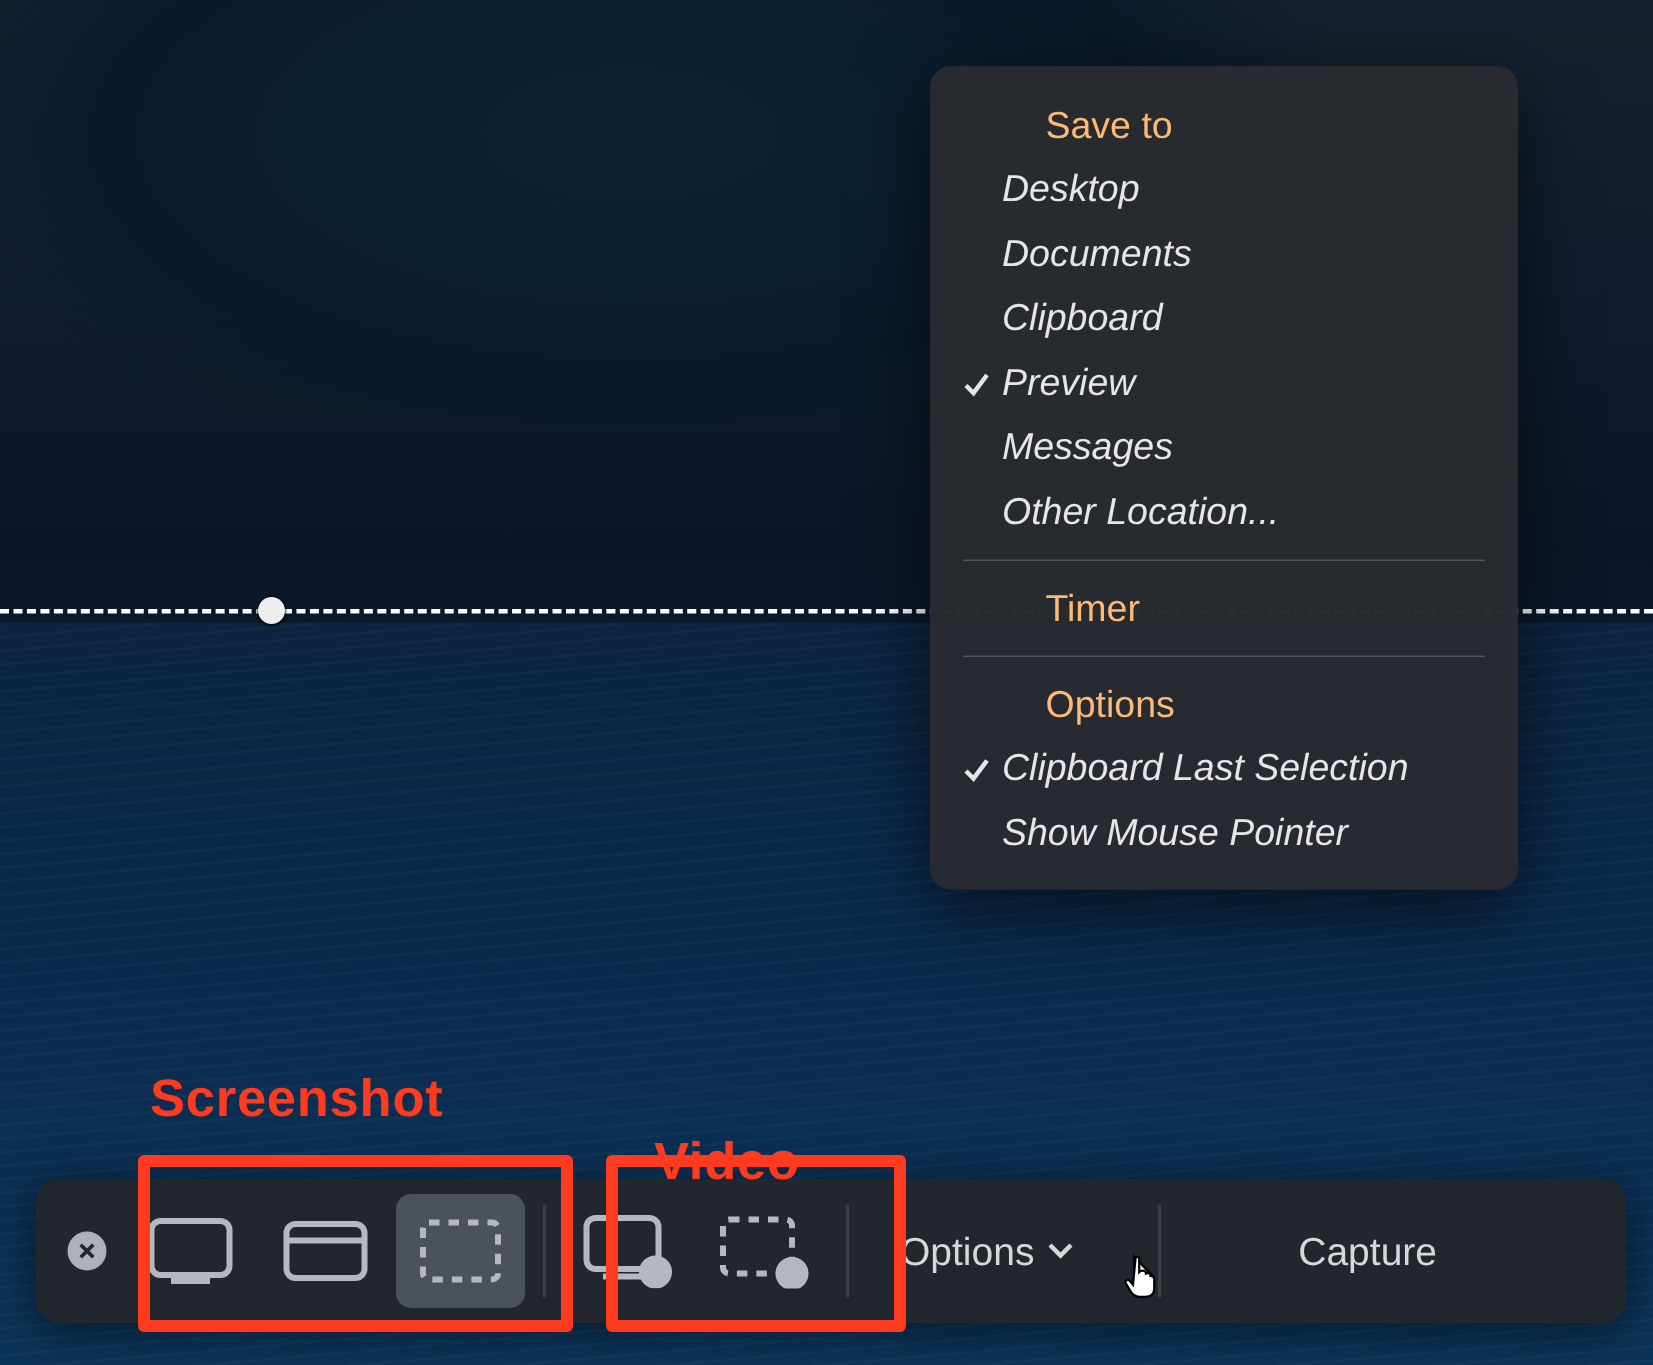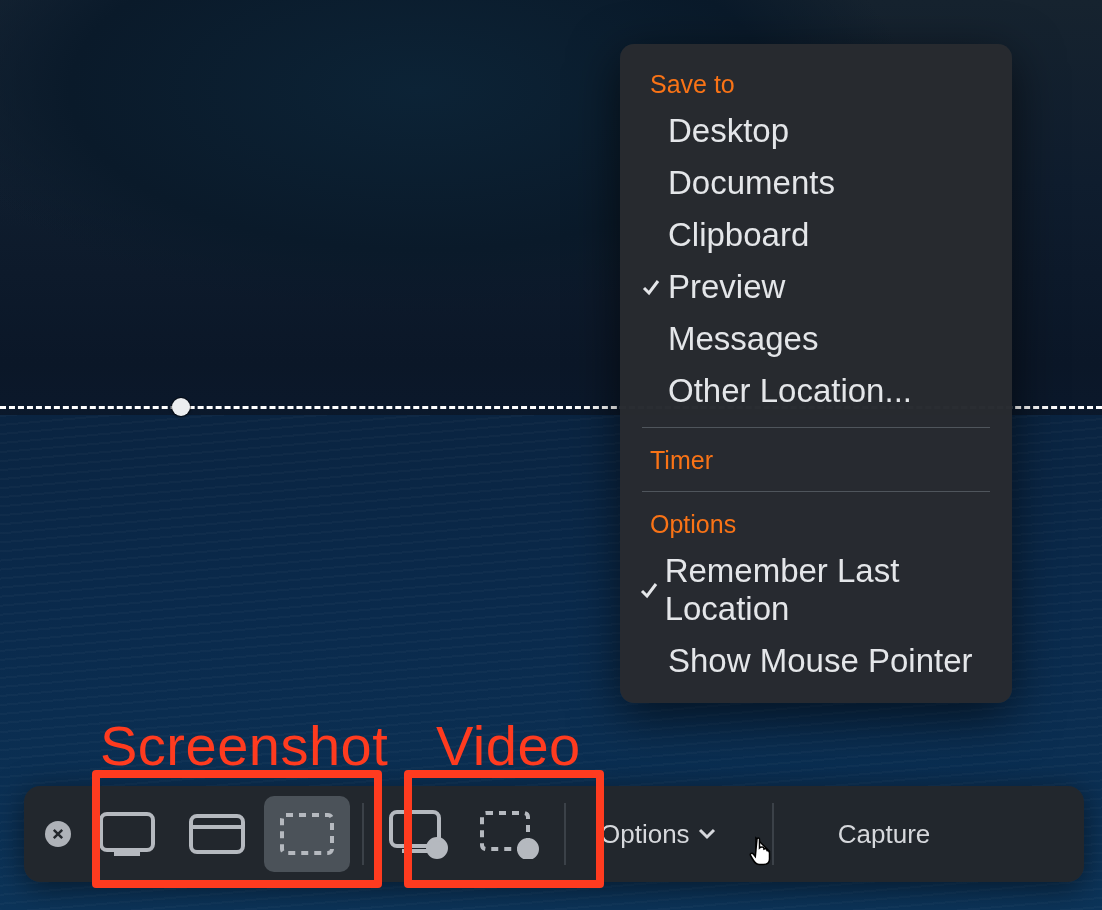--- a/index.html
+++ b/index.html
@@ -64,49 +64,51 @@
 
   .divider { width: 2px; height: 62px; background: #3b4148; margin: 0 10px; }
 
   .text-btn {
     height: 80px; display:flex; align-items:center; justify-content:center;
     padding: 0 26px;
     color: #d6d8dc; font-size: 26px; font-weight: 400;
     gap: 8px;
   }
   .text-btn.options { width: 186px; justify-content: flex-start; padding-left: 24px;}
-  .text-btn.capture { width: 200px; justify-content:center; }
+  .text-btn.capture { width: 200px; justify-content:flex-end; }
   .chevron { }
 
   
   .annotation-box {
     position: absolute; border: 8px solid #ff3b1f; border-radius: 4px;
   }
   .annotation-label {
-    position: absolute; color: #ff3b1f; font-size: 56px; font-weight: 400;
+    position: absolute; color: #ff3b1f; font-size: 35px; font-weight: 700;
     letter-spacing: 0.5px;
   }
 
   
   .options-menu {
     position: absolute; left: 620px; top: 44px; width: 392px;
     background: rgba(39,43,48,0.99);
     border-radius: 14px;
     box-shadow: 0 14px 50px rgba(0,0,0,.6);
     padding: 18px 0 16px 0;
   }
   .menu-section-title {
-    color: #f97316; font-size: 25px; font-weight: 500;
-    padding: 8px 20px 6px 30px;
+    color: #fdba74; font-size: 25px; font-weight: 500;
+    padding: 8px 20px 6px 57px;
+    margin-left: 20px;
   }
   .menu-item {
     display:flex; align-items:center;
     padding: 7px 20px 7px 16px;
-    color: #e4e6e9; font-size: 33px; font-weight: 500;
+    color: #e4e6e9; font-size: 25px; font-weight: 500;
     gap: 2px;
+    font-style: italic;
   }
   .menu-item .check {
     width: 30px; display:flex; align-items:center; justify-content:center;
     color: #e4e6e9;
   }
   .menu-item .check svg { width: 20px; height: 20px; stroke: #e4e6e9; stroke-width: 3; fill:none; }
   .menu-separator {
     height: 1px; background: #4f555c; margin: 10px 22px;
   }
 
@@ -179,21 +181,21 @@
   <div class="divider"></div>
 
   <div class="text-btn capture">
     <span>Capture</span>
   </div>
 </div>
 
 <div class="annotation-label" style="left:100px; top:713px;">Screenshot</div>
 <div class="annotation-box" style="left:92px; top:770px; width:290px; height:118px;"></div>
 
-<div class="annotation-label" style="left:436px; top:713px;">Video</div>
+<div class="annotation-label" style="left:436px; top:755px;">Video</div>
 <div class="annotation-box" style="left:404px; top:770px; width:200px; height:118px;"></div>
 
 <div class="options-menu">
   <div class="menu-section-title">Save to</div>
   <div id="save-to-items">
       <div class="menu-item">
         <span class="check"></span>
         <span>Desktop</span>
       </div>
       <div class="menu-item">
@@ -231,21 +233,21 @@
   <div class="menu-separator"></div>
 
   <div class="menu-section-title">Options</div>
   <div id="options-items">
       <div class="menu-item">
         <span class="check">
           <svg viewBox="0 0 20 20">
             <path d="M3 11 L8 16 L17 4"></path>
           </svg>
         </span>
-        <span>Remember Last Location</span>
+        <span>Clipboard Last Selection</span>
       </div>
       <div class="menu-item">
         <span class="check"></span>
         <span>Show Mouse Pointer</span>
       </div>
     </div>
 </div>
 
 <svg class="cursor" viewBox="0 0 26 30">
   <path d="M8 2 v18 l4 -2 l3 7 l4 -2 l-3 -7 l5 -1 Z" fill="#fff" stroke="#000" stroke-width="1.5"></path>

